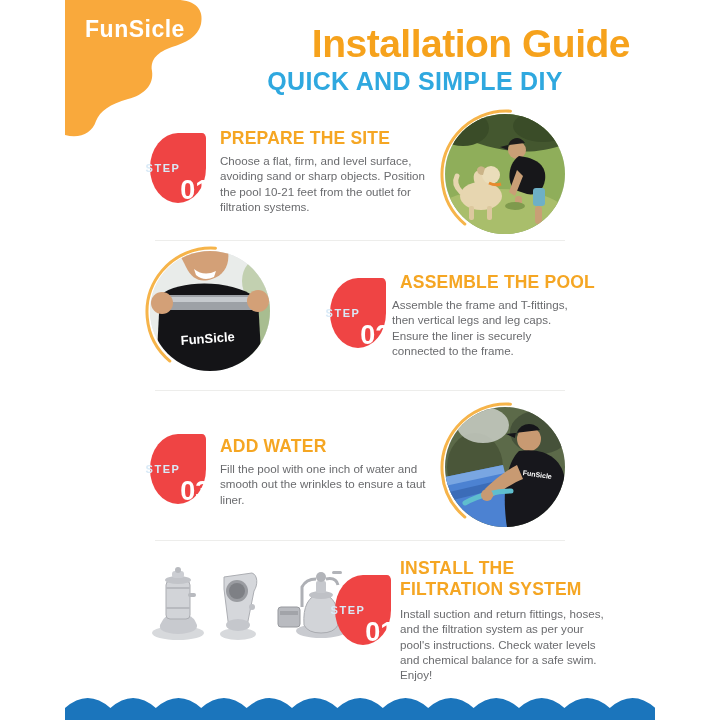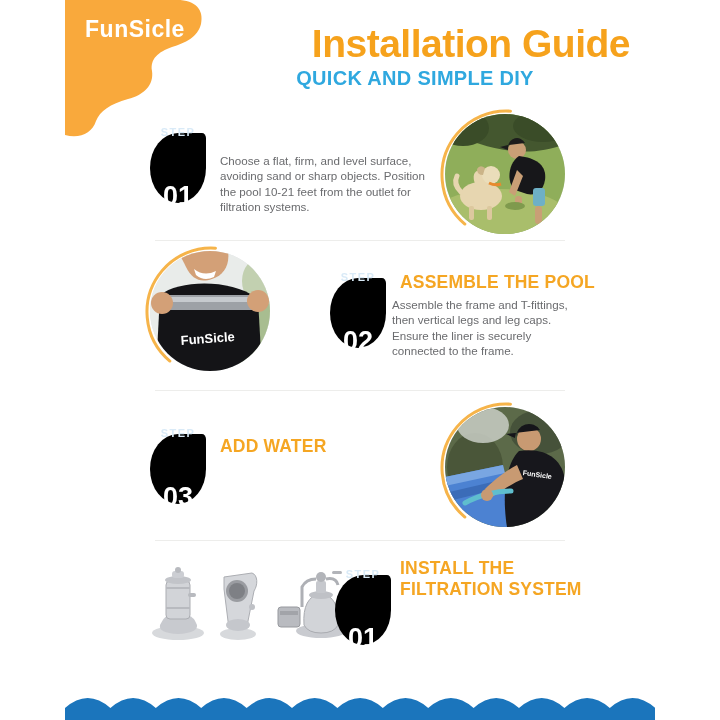--- a/index.html
+++ b/index.html
@@ -15,28 +15,28 @@
   .logo-text{
     left:14px;top:16px;width:112px;color:#ffffff;font-size:23px;font-weight:bold;
     letter-spacing:.5px;text-align:center;
   }
   .title{
     left:135px;top:22px;width:430px;text-align:right;color:#F6A21C;
     font-size:39px;font-weight:800;letter-spacing:-.5px;
   }
   .subtitle{
     left:135px;top:67px;width:430px;text-align:center;color:#2FA8DF;
-    font-size:20px;font-weight:bold;letter-spacing:.3px;
+    font-size:25px;font-weight:bold;letter-spacing:.3px;
   }
 
   
   .drop{
-    width:56px;height:70px;background:#000000;
+    width:56px;height:70px;background:#ef4444;
     border-radius:55% 8% 55% 55% / 55% 8% 55% 55%;
-    display:flex;flex-direction:column;align-items:center;justify-content:center;
+    display:flex;flex-direction:row;align-items:center;justify-content:center;
   }
   .drop .step-word{color:#D9EAF7;font-size:11px;font-weight:bold;letter-spacing:1.5px;line-height:11px;}
   .drop .step-num{color:#ffffff;font-size:27px;font-weight:800;line-height:28px;margin-top:44px;}
 
   .step-title{color:#F5A623;font-size:17.5px;font-weight:800;letter-spacing:.2px;line-height:21px;}
   .step-desc{color:#6A6B6E;font-size:11.6px;line-height:15.3px;}
 
   .photo{
     width:120px;height:120px;border-radius:50%;overflow:hidden;background:#dfe3e6;
   }
@@ -59,20 +59,21 @@
   </div>
   <div class="abs logo-text">FunSicle</div>
 
   <div class="abs title">Installation Guide</div>
   <div class="abs subtitle">QUICK AND SIMPLE DIY</div>
 
   <div class="abs drop" style="left:85px;top:133px;">
     <div class="step-word">STEP</div>
     <div class="step-num">01</div>
   </div>
+  <div class="abs step-title" style="left:155px;top:128px;">PREPARE THE SITE</div>
   <div class="abs step-desc" style="left:155px;top:153px;width:212px;">Choose a flat, firm, and level surface, avoiding sand or sharp objects. Position the pool 10-21 feet from the outlet for filtration systems.</div>
 
   <div class="abs arc" style="left:373px;top:107px;">
     <svg width="136" height="136">
       <circle cx="68" cy="68" r="64" fill="none" stroke="#F6B44A" stroke-width="3" stroke-linecap="round" pathLength="100" stroke-dasharray="40 60" transform="rotate(130 68 68)"></circle>
     </svg>
   </div>
   <div class="abs photo" style="left:380px;top:114px;">
     <svg width="120" height="120" viewBox="0 0 120 120">
       <rect width="120" height="120" fill="#8FAE5A"></rect>
@@ -136,20 +137,21 @@
   <div class="abs step-title" style="left:335px;top:272px;">ASSEMBLE THE POOL</div>
   <div class="abs step-desc" style="left:327px;top:297px;width:192px;">Assemble the frame and T-fittings, then vertical legs and leg caps. Ensure the liner is securely connected to the frame.</div>
 
   <div class="abs divider" style="top:390px;"></div>
 
   <div class="abs drop" style="left:85px;top:434px;">
     <div class="step-word">STEP</div>
     <div class="step-num">03</div>
   </div>
   <div class="abs step-title" style="left:155px;top:436px;text-align:center;">ADD WATER</div>
+  <div class="abs step-desc" style="left:155px;top:461px;width:228px;">Fill the pool with one inch of water and smooth out the wrinkles to ensure a taut liner.</div>
 
   <div class="abs arc" style="left:373px;top:400px;">
     <svg width="136" height="136">
       <circle cx="68" cy="68" r="64" fill="none" stroke="#F6B44A" stroke-width="3" stroke-linecap="round" pathLength="100" stroke-dasharray="40 60" transform="rotate(130 68 68)"></circle>
     </svg>
   </div>
   <div class="abs photo" style="left:380px;top:407px;">
     <svg width="120" height="120" viewBox="0 0 120 120">
       <rect width="120" height="120" fill="#5C6A49"></rect>
       <ellipse cx="30" cy="60" rx="28" ry="34" fill="#4A5639"></ellipse>
@@ -209,20 +211,21 @@
         <path d="M196,16 q-10,0 -14,8 l0,20" stroke="#AEB0B5" stroke-width="3" fill="none"></path>
         <rect x="212" y="8" width="10" height="3" rx="1.5" fill="#B2B4B9"></rect>
       </g>
     </svg>
   </div>
   <div class="abs drop" style="left:270px;top:575px;">
     <div class="step-word">STEP</div>
     <div class="step-num">01</div>
   </div>
   <div class="abs step-title" style="left:335px;top:558px;width:185px;">INSTALL THE FILTRATION SYSTEM</div>
+  <div class="abs step-desc" style="left:335px;top:606px;width:216px;">Install suction and return fittings, hoses, and the filtration system as per your pool's instructions. Check water levels and chemical balance for a safe swim. Enjoy!</div>
 
   <div class="abs wave">
     <svg width="590" height="32" viewBox="0 0 590 32" preserveAspectRatio="none">
       <path fill="#1B75BC" d="M0,20
         q22.7,-20 45.4,0 q22.7,-20 45.4,0 q22.7,-20 45.4,0 q22.7,-20 45.4,0
         q22.7,-20 45.4,0 q22.7,-20 45.4,0 q22.7,-20 45.4,0 q22.7,-20 45.4,0
         q22.7,-20 45.4,0 q22.7,-20 45.4,0 q22.7,-20 45.4,0 q22.7,-20 45.4,0
         q22.7,-20 45.4,0 L590,32 L0,32 Z"></path>
     </svg>
   </div>

